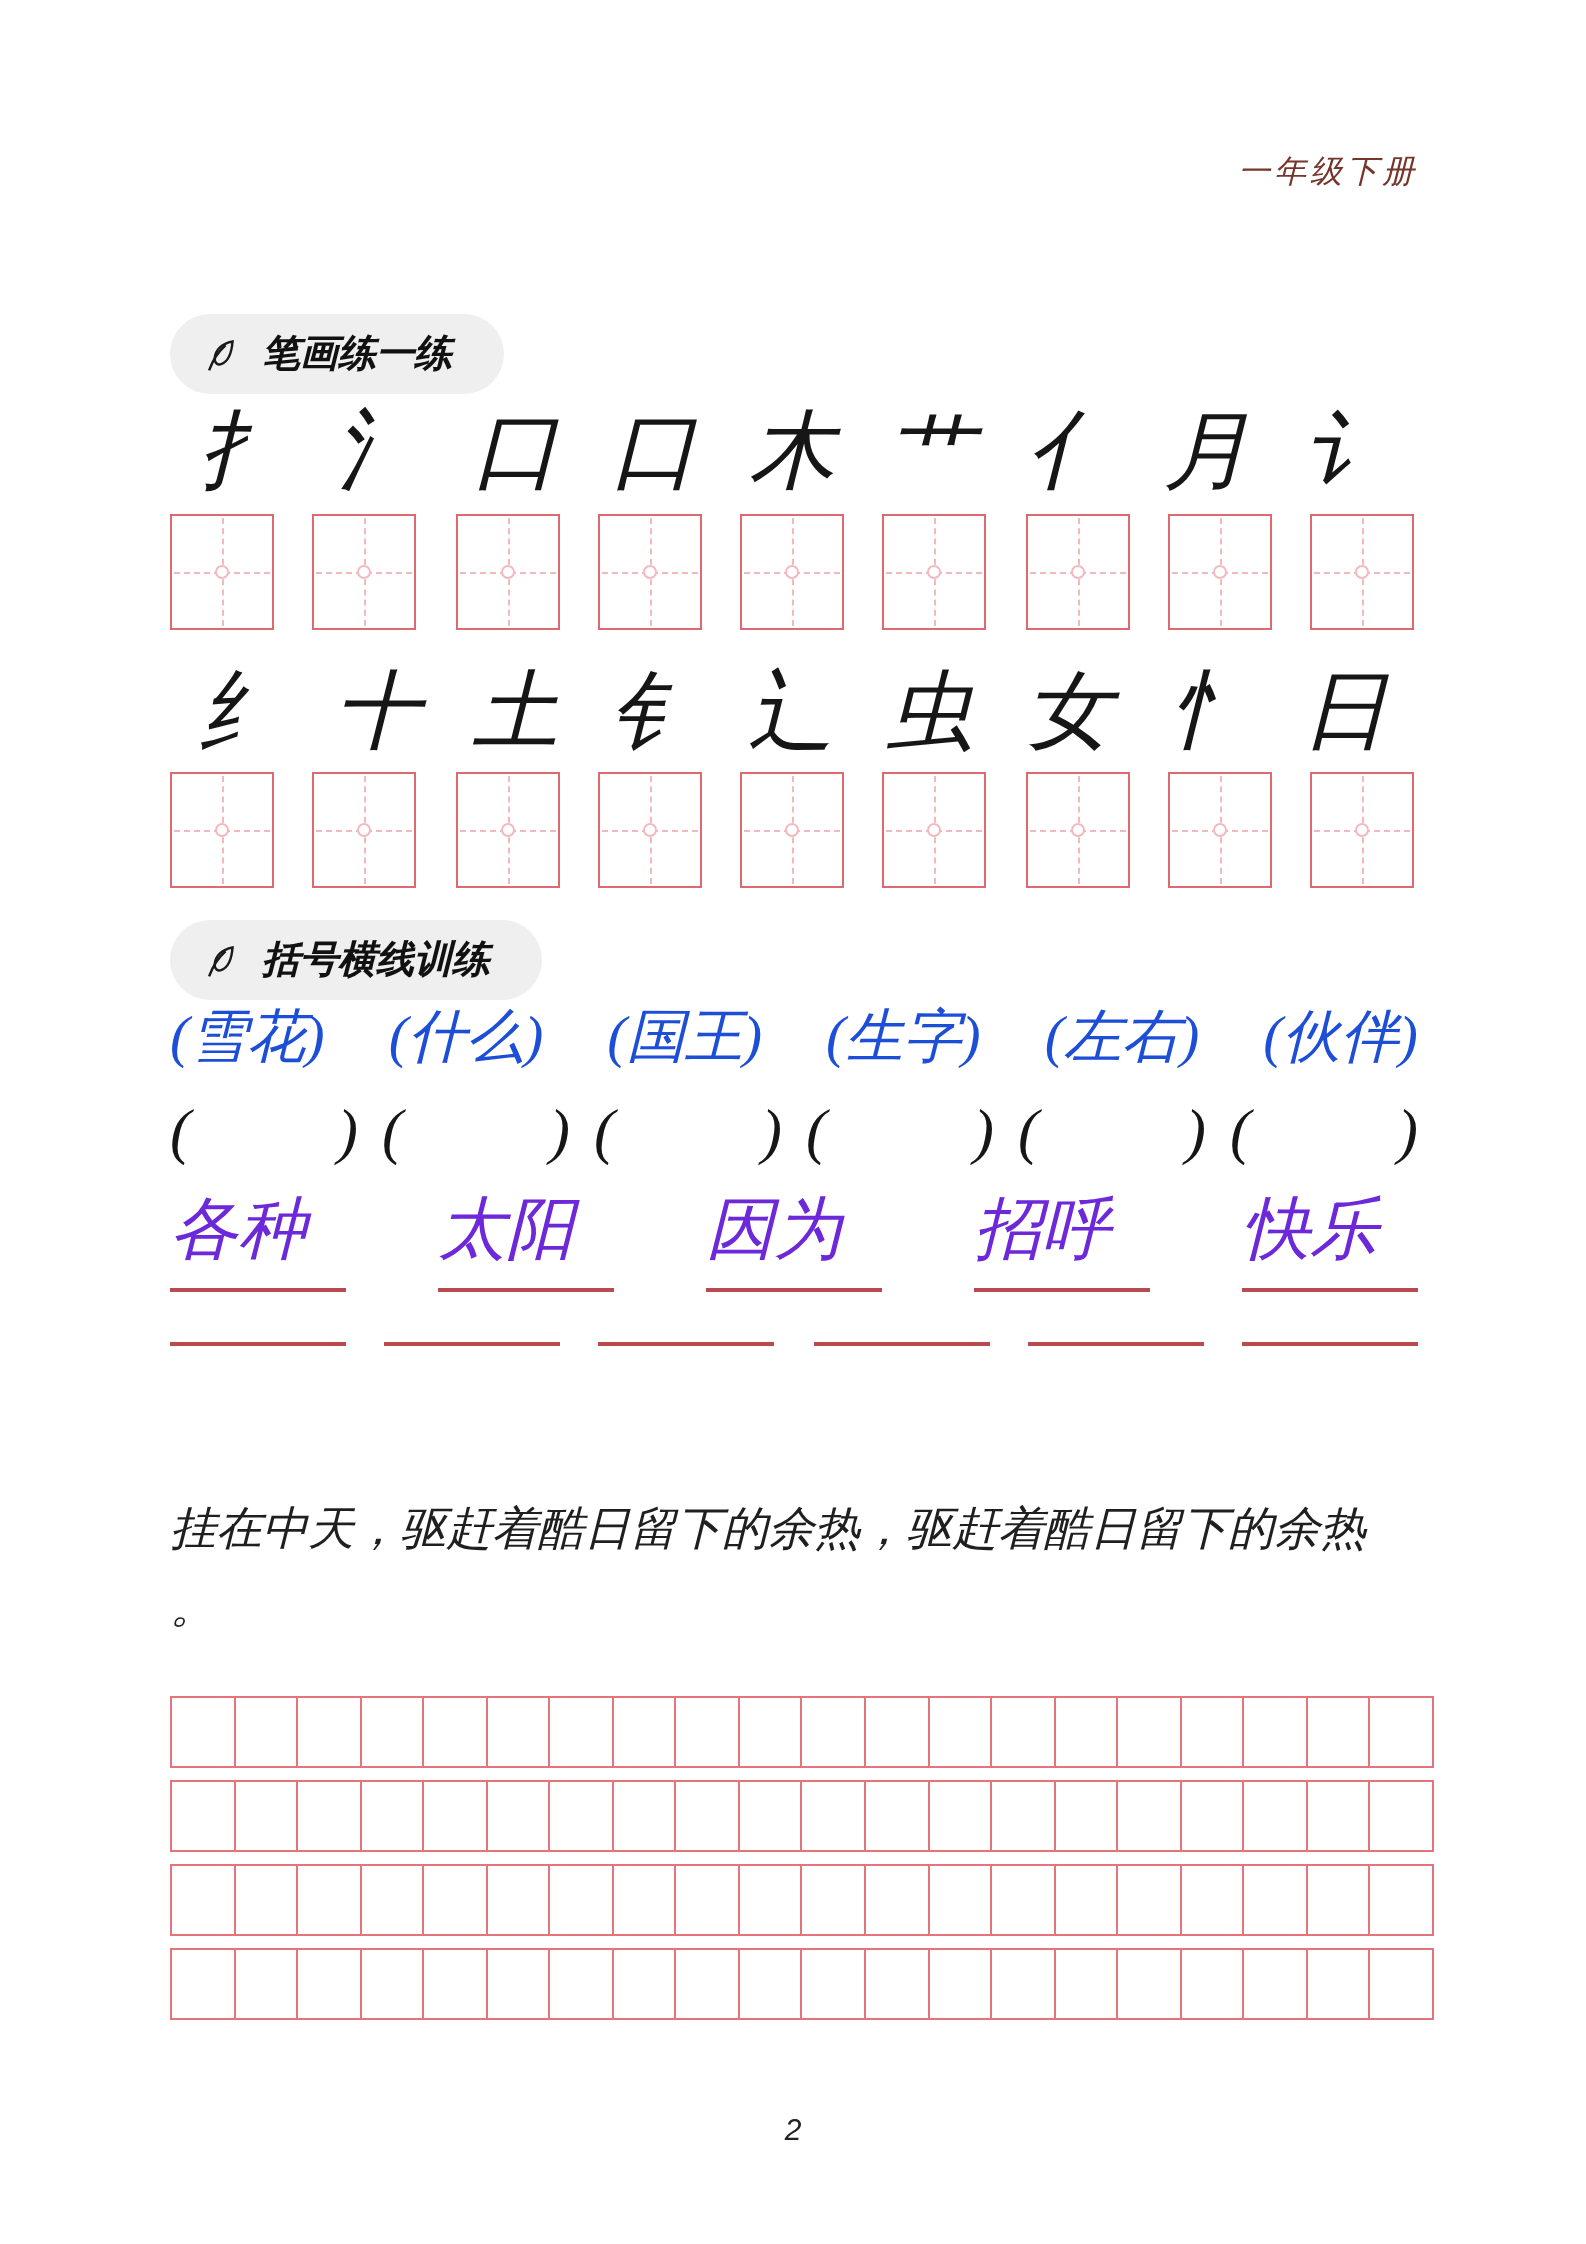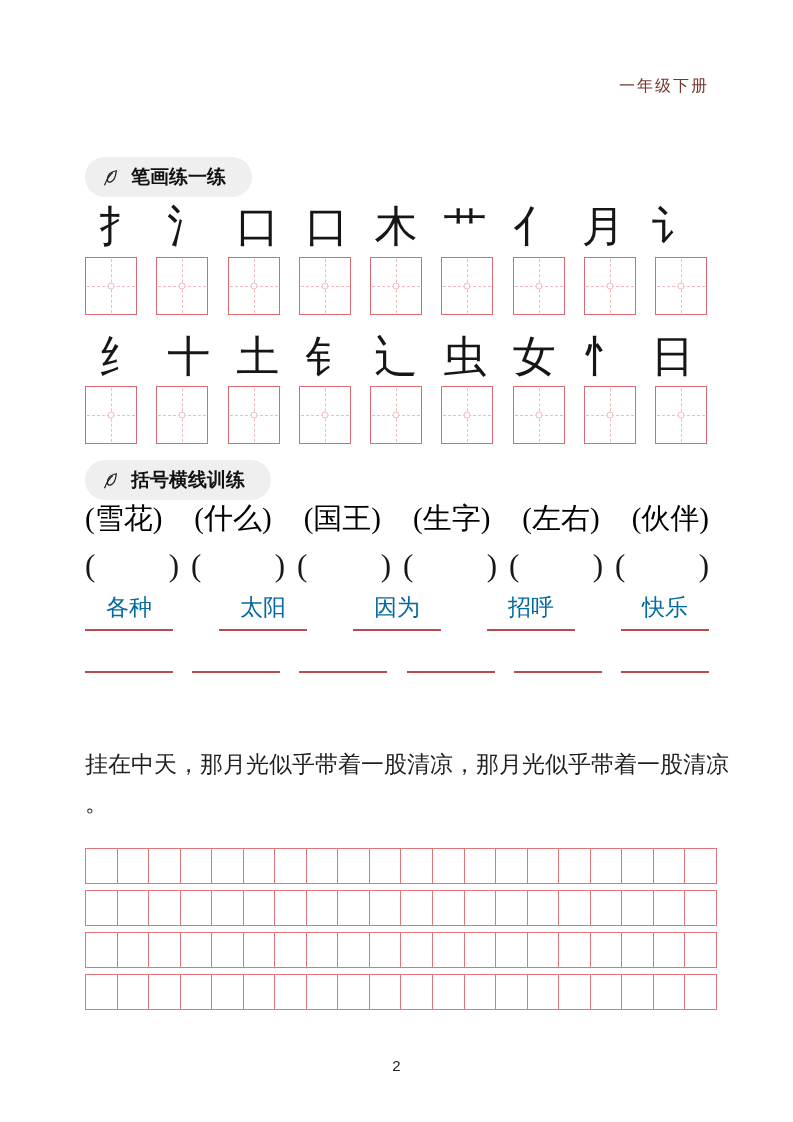--- a/index.html
+++ b/index.html
@@ -3,20 +3,21 @@
 <meta charset="utf-8">
 <style>
   html,body{margin:0;padding:0;background:#ffffff;}
   .page{
     position:relative;
     width:793px;height:1122px;
     background:#ffffff;
     font-family:"Liberation Serif","DejaVu Serif",serif;
     color:#1c1c1c;
     overflow:hidden;
+    font-style:italic;
   }
   
   .header-right{
     position:absolute;top:76px;right:84px;
     font-size:16px;letter-spacing:2px;
     color:var(--header-red,#76362c);
   }
   
   .pill{
     position:absolute;left:85px;
@@ -58,35 +59,35 @@
   .pc{
     position:absolute;width:5px;height:5px;left:50%;top:50%;
     transform:translate(-50%,-50%);
     border:1px solid var(--grid-dash-pink,#f2b9be);
     border-radius:50%;background:#fff;z-index:1;
   }
   
   .bracket-words{
     position:absolute;left:85px;width:624px;
     display:flex;justify-content:space-between;
-    font-size:29px;color:#000000;
+    font-size:29px;color:#1d4ed8;
   }
   .empty-brackets{
     position:absolute;left:85px;width:624px;
     display:flex;justify-content:space-between;
     font-size:31px;color:#161616;
   }
   .ebr{width:94px;display:flex;justify-content:space-between;}
   
   .uwords{
     position:absolute;left:85px;width:624px;
     display:flex;justify-content:space-between;
   }
   .uword{
-    width:88px;text-align:center;font-size:23px;color:#0369a1;
+    width:88px;text-align:left;font-size:34px;color:#6d28d9;
     padding-bottom:6px;
     border-bottom:2px solid var(--underline-red,#b94a4e);
   }
   .ulines{
     position:absolute;left:85px;width:624px;
     display:flex;justify-content:space-between;
   }
   .uline{
     width:88px;height:0;
     border-bottom:2px solid var(--underline-red,#b94a4e);
@@ -263,21 +264,21 @@
       <span class="uline"></span>
       <span class="uline"></span>
       <span class="uline"></span>
       <span class="uline"></span>
       <span class="uline"></span>
       <span class="uline"></span>
     </div>
 
 
   <div class="para" style="top:745px">
-      <div class="pline">挂在中天，那月光似乎带着一股清凉，那月光似乎带着一股清凉</div>
+      <div class="pline">挂在中天，驱赶着酷日留下的余热，驱赶着酷日留下的余热</div>
       <div class="pline">。</div>
     </div>
   <div class="comp-grid" style="top:848px">
       <div class="crow">
         <div class="ccell"></div>
         <div class="ccell"></div>
         <div class="ccell"></div>
         <div class="ccell"></div>
         <div class="ccell"></div>
         <div class="ccell"></div>

